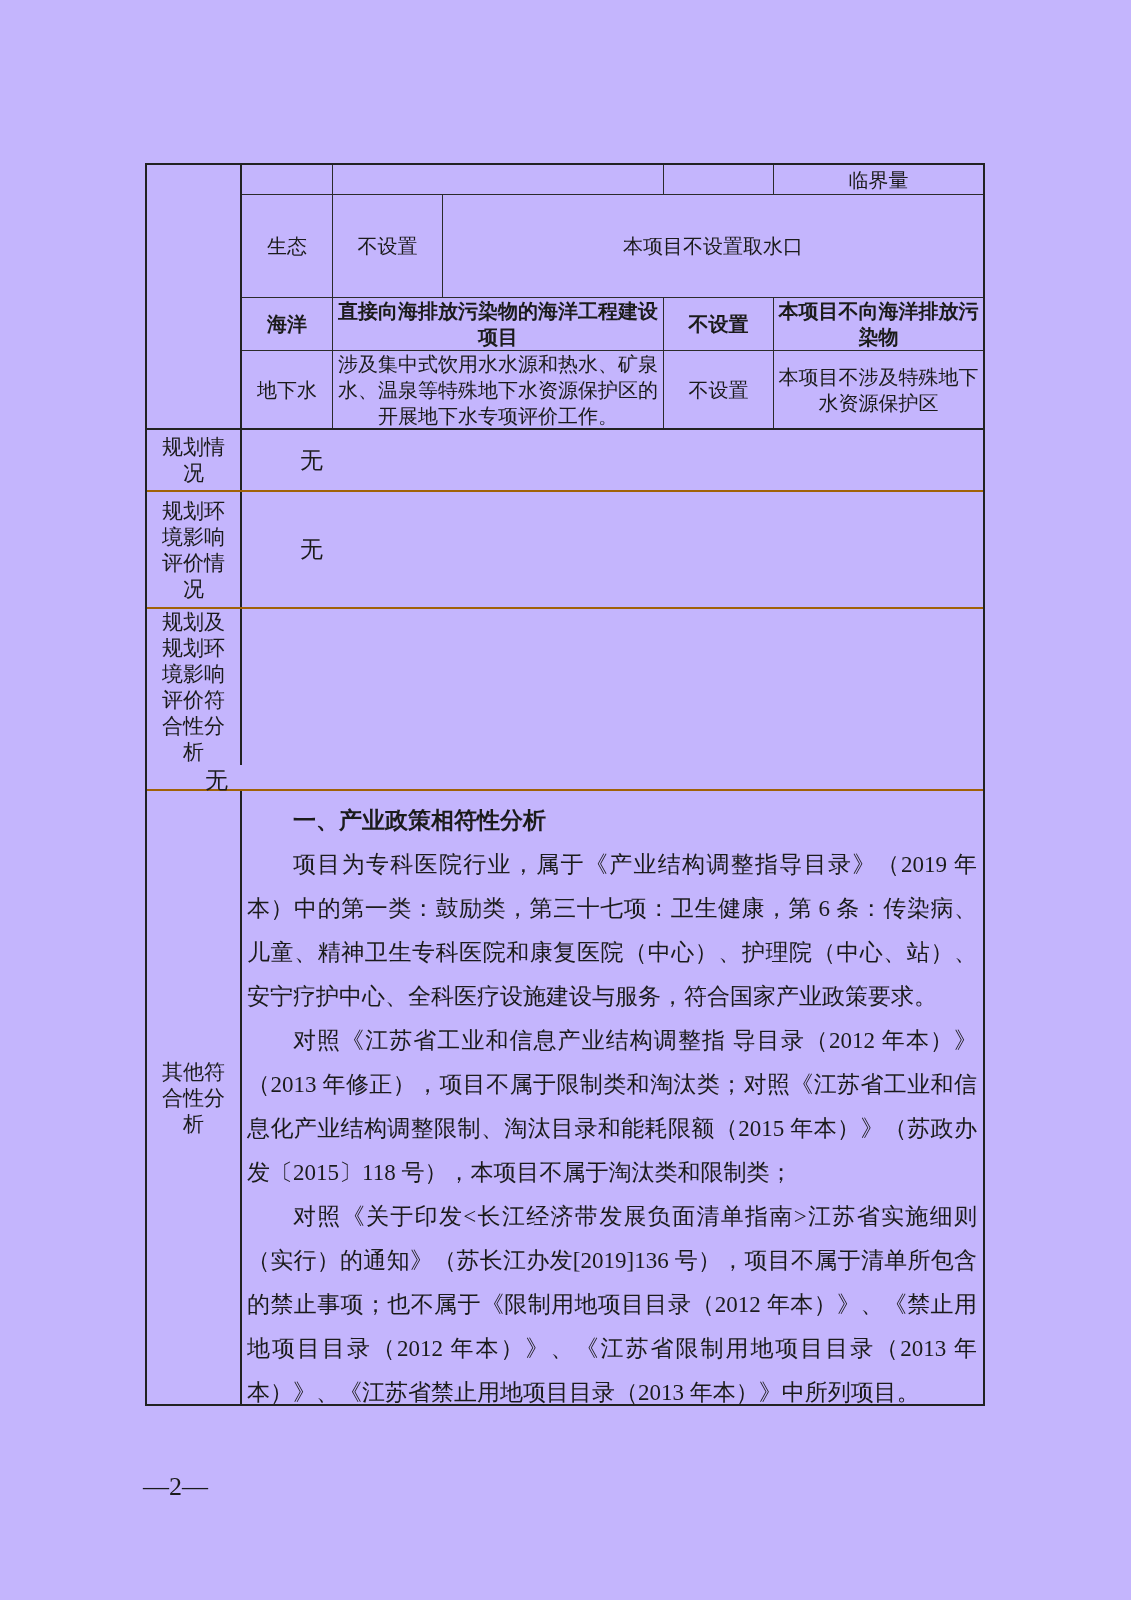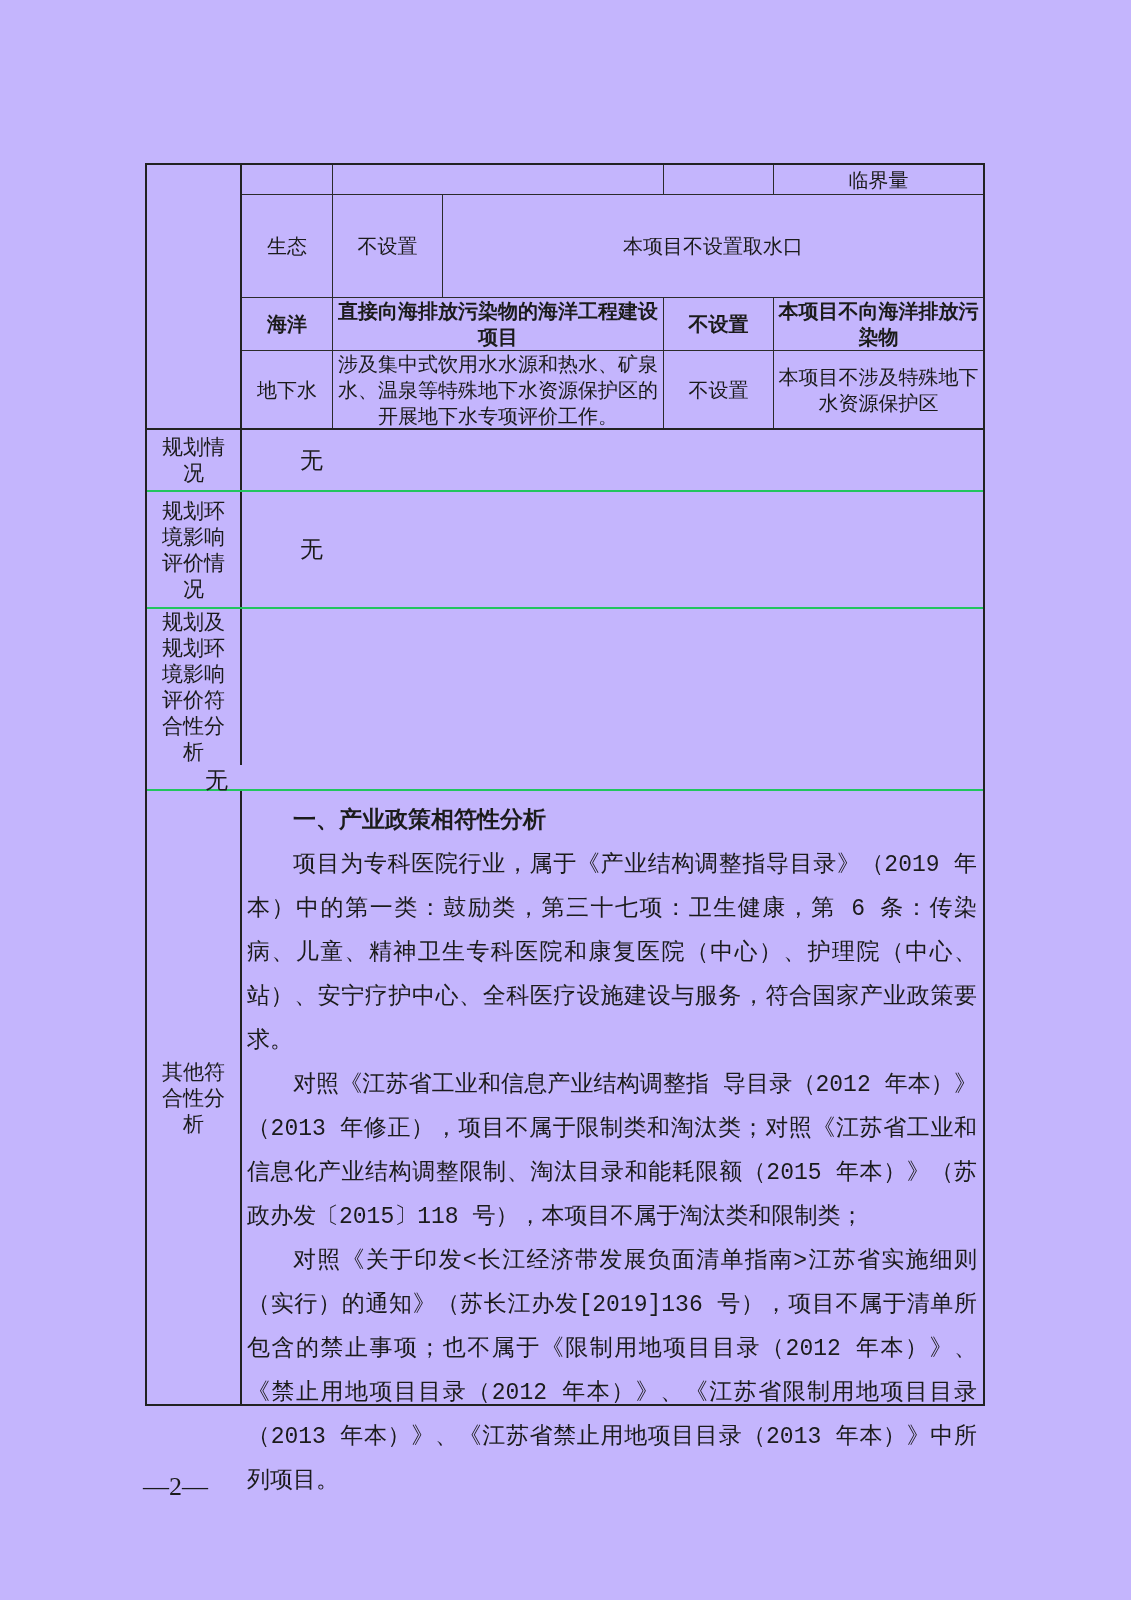--- a/index.html
+++ b/index.html
@@ -32,41 +32,41 @@
     text-align:center;
     white-space:pre-line;
     font-size:20px;line-height:26px;
     padding:0 3px;
   }
   .cB{width:91px;border-right:1px solid #2b2b2b;}
   .cC{width:331px;border-right:1px solid #2b2b2b;}
   .cD{width:110px;border-right:1px solid #2b2b2b;}
   .cE{flex:1;}
   
-  .l-row{display:flex;box-sizing:border-box;border-bottom:2px solid #22c55e;}
+  .l-row{display:flex;box-sizing:border-box;border-bottom:2px solid #a16207;}
   .l-row:last-child{border-bottom:none;}
   .l-r1{height:62px;}
   .l-r2{height:117px;}
   .l-r3{height:182px;flex-direction:column;}
   .l-r4{height:613px;}
   .l-label{
     width:95px;box-sizing:border-box;border-right:2px solid #222;
     display:flex;align-items:center;justify-content:center;
     text-align:center;white-space:pre-line;
     font-size:21px;line-height:26px;
   }
   .l-content{flex:1;box-sizing:border-box;}
   .none-cell{
     display:flex;align-items:center;
     padding-left:58px;
     font-size:23px;
   }
   .analysis{
     padding:8px 6px 0 5px;
-    font-size:23px;line-height:44px;font-family:Liberation Mono, monospace;
+    font-size:23px;line-height:44px;
   }
   .analysis h3{
     margin:0;font-size:23px;font-weight:700;
     text-indent:2em;line-height:44px;
   }
   .analysis p{
     margin:0;text-indent:2em;
     text-align:justify;
   }
   

